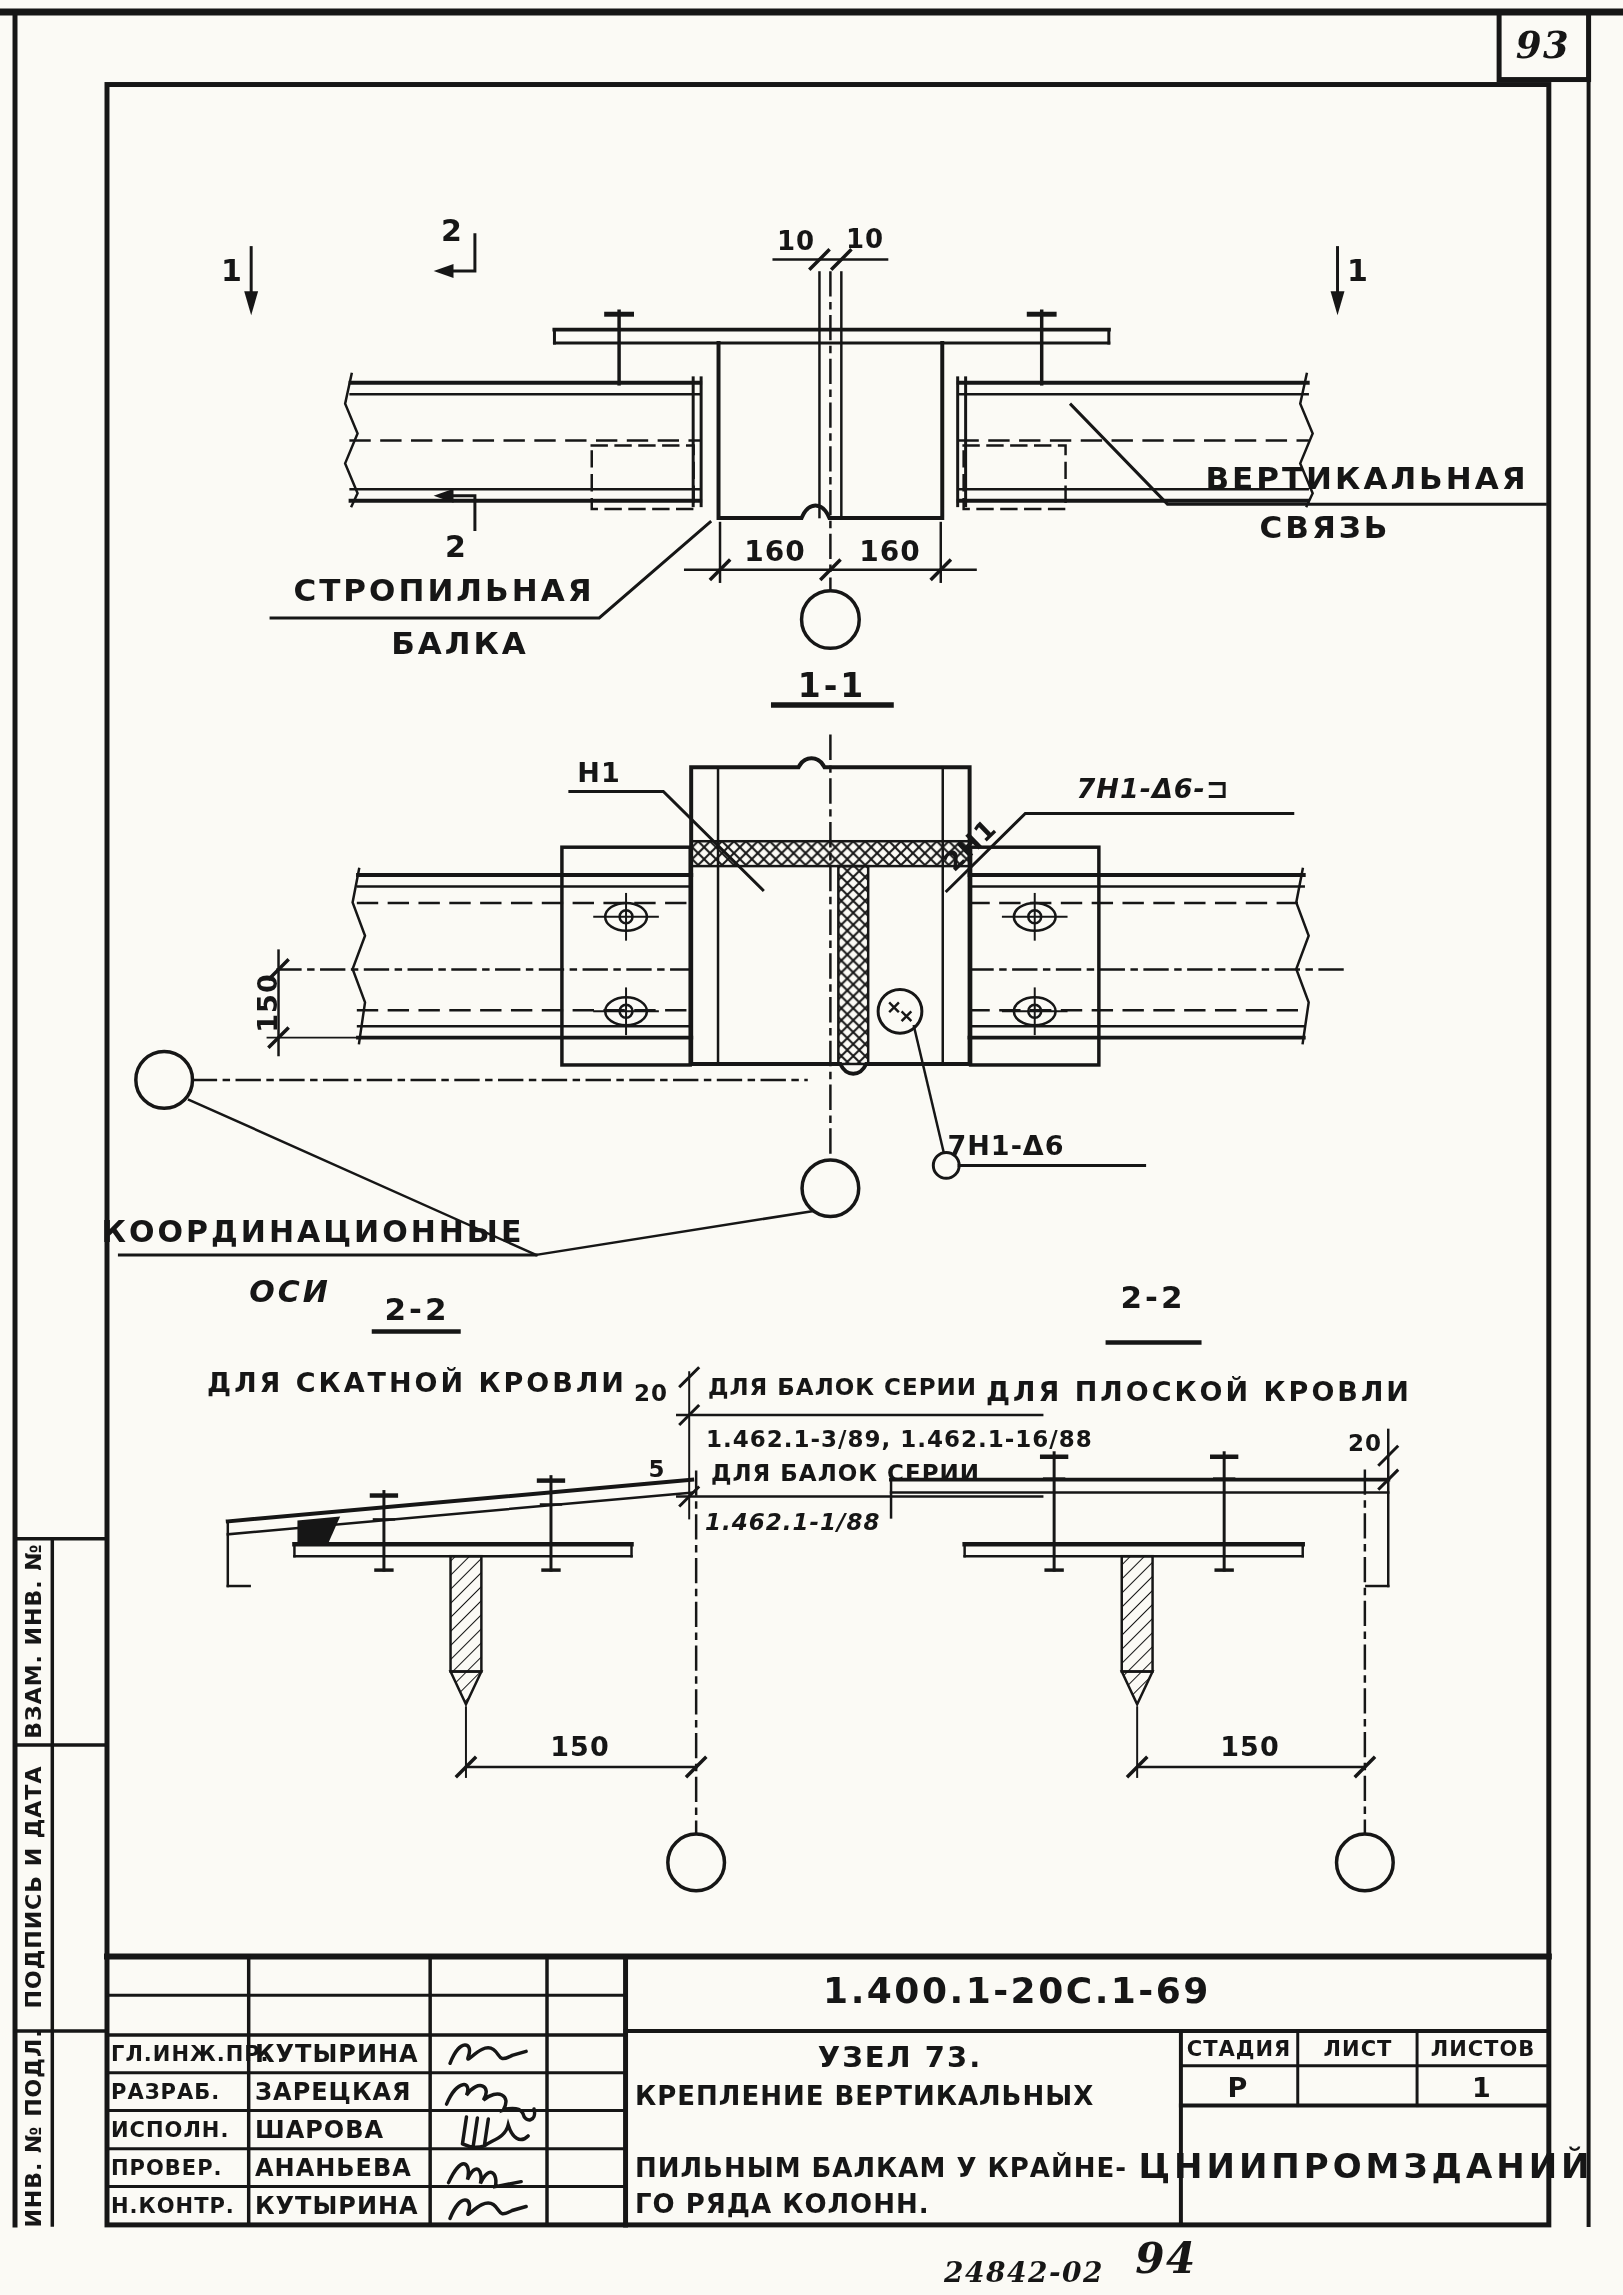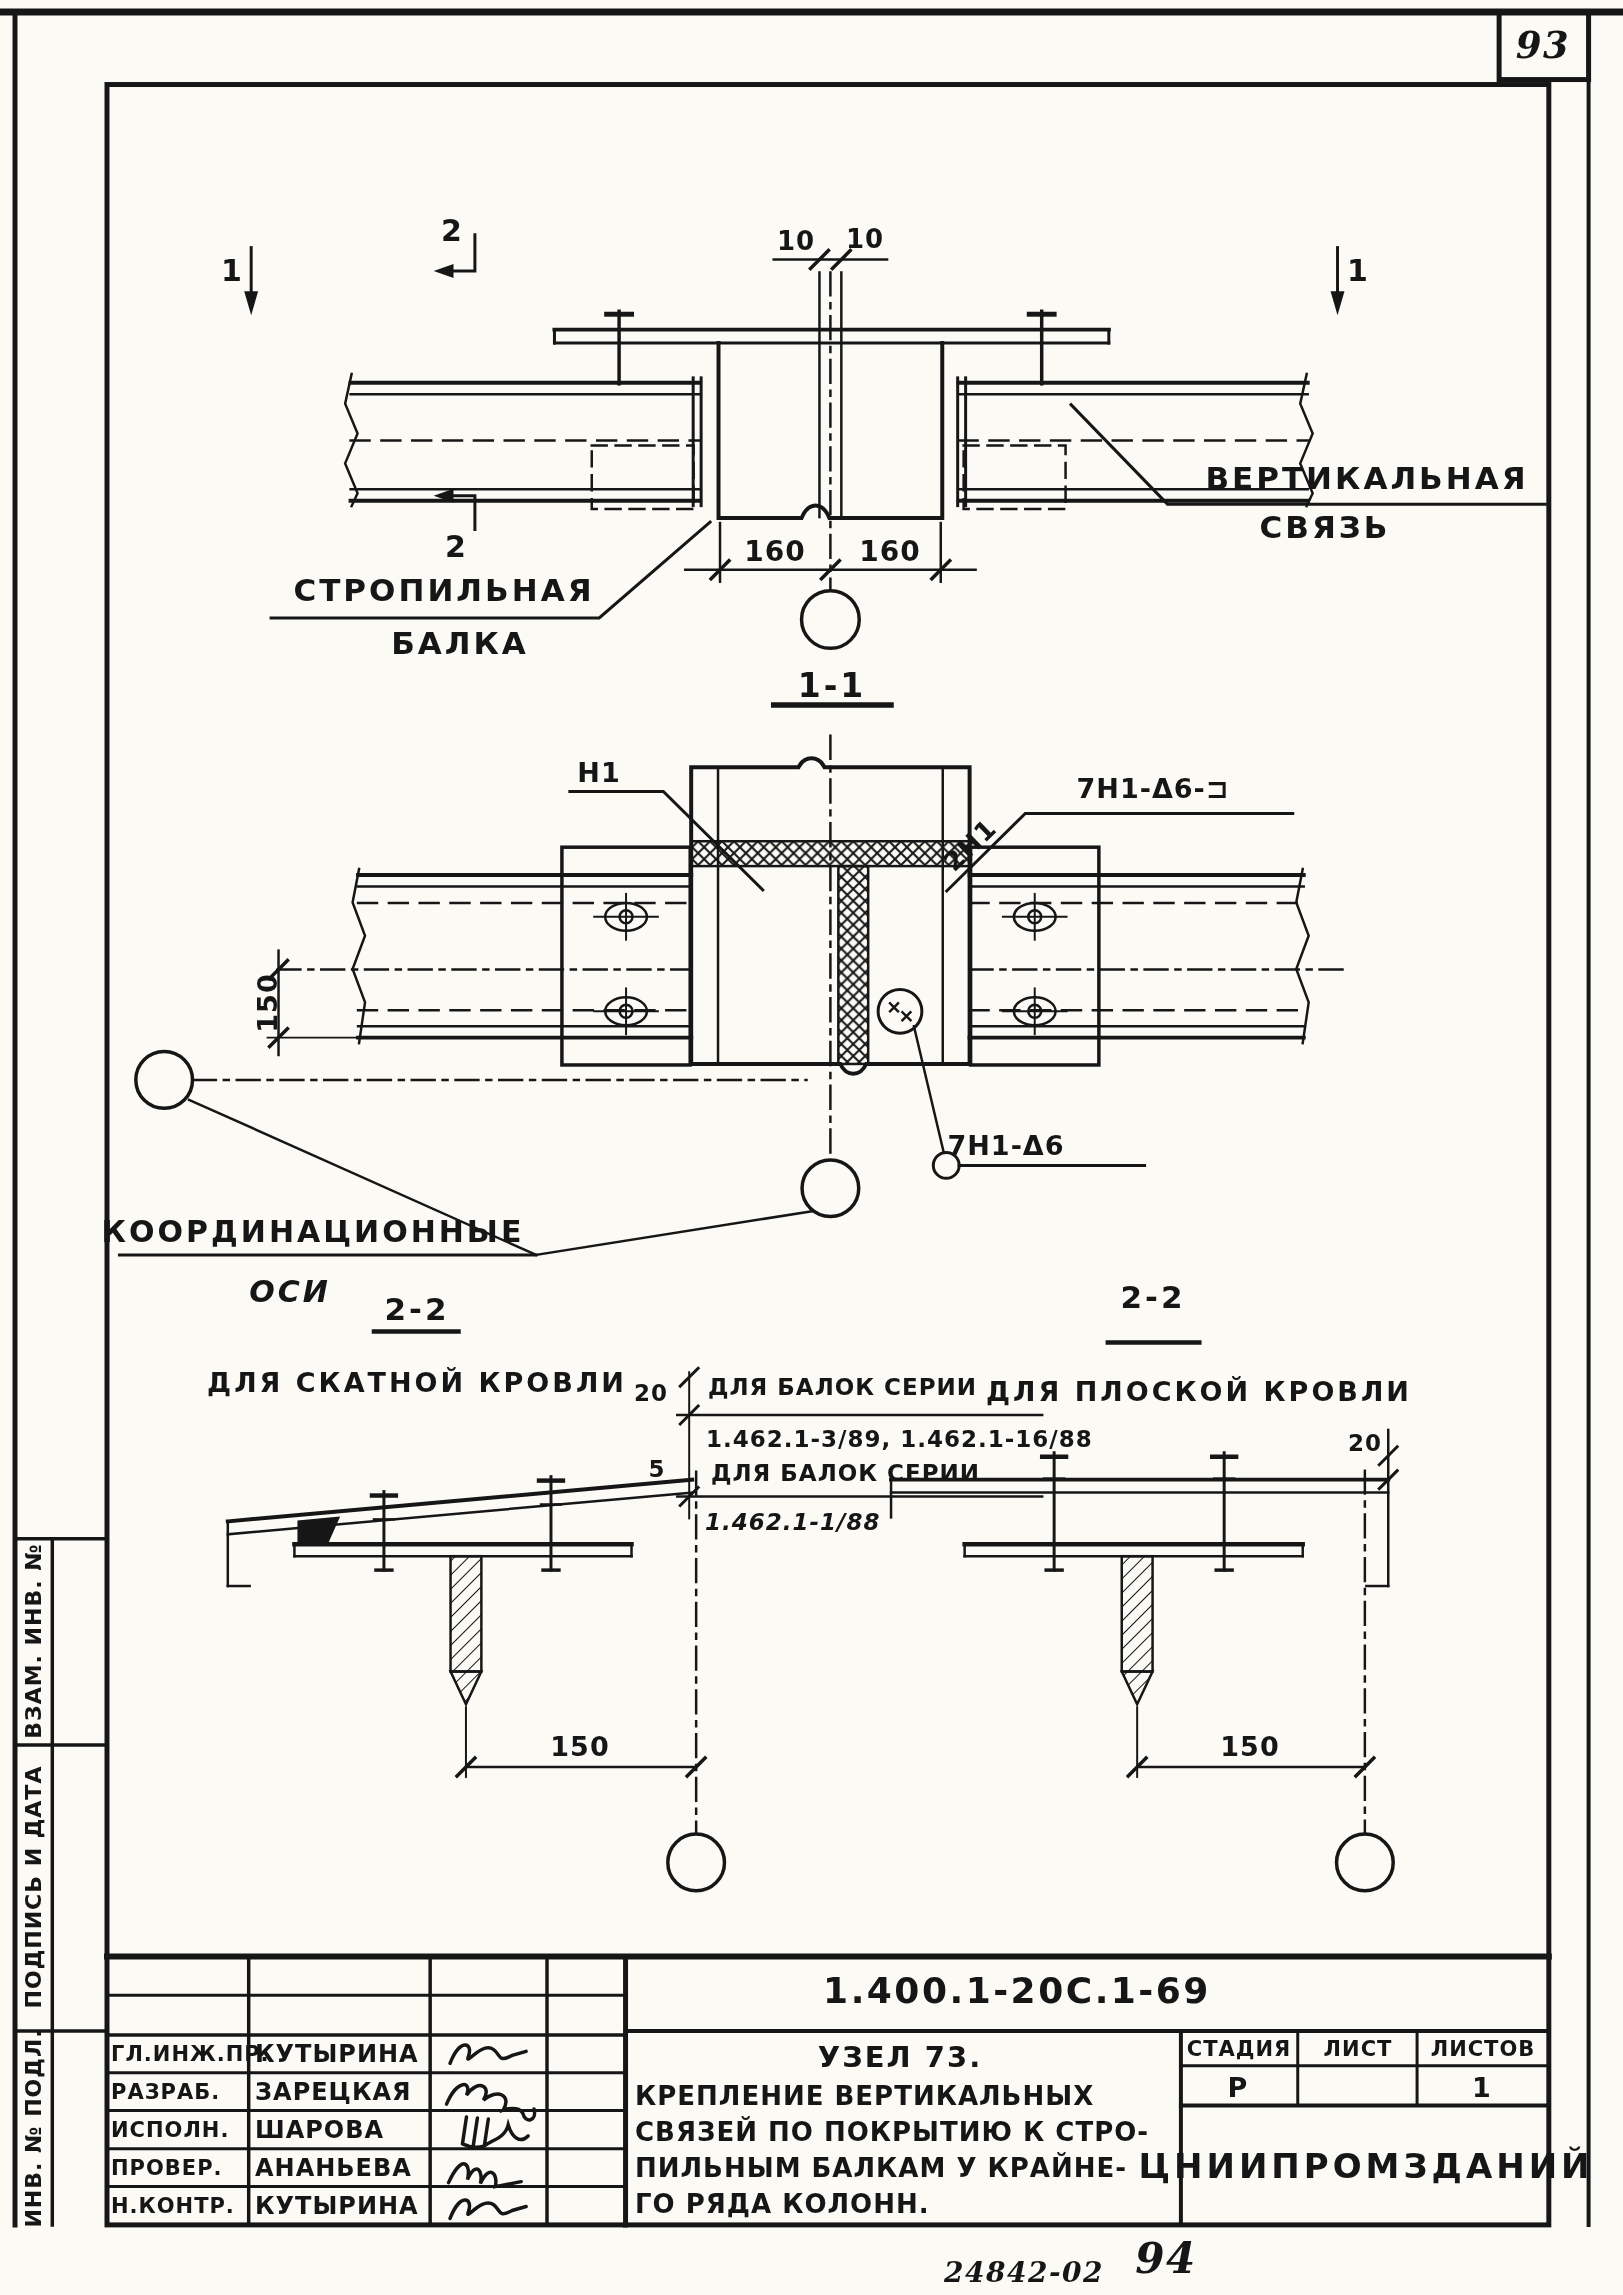--- a/index.html
+++ b/index.html
@@ -300,21 +300,21 @@
 <div class="lbl tight" style="left:775px;top:551px;font-size:28px;">160</div>
 <div class="lbl tight" style="left:890px;top:551px;font-size:28px;">160</div>
 <div class="lbl" style="left:444px;top:590px;font-size:31px;">Стропильная</div>
 <div class="lbl" style="left:460px;top:643px;font-size:31px;">балка</div>
 <div class="lbl" style="left:1367px;top:478px;font-size:31px;">Вертикальная</div>
 <div class="lbl" style="left:1325px;top:527px;font-size:31px;text-align:right;">связь</div>
 
 <div class="lbl" style="left:832px;top:685px;font-size:33px;">1-1</div>
 <div class="lbl tight" style="left:599px;top:772px;font-size:27px;">Н1</div>
 <div class="lbl tight rotm45" style="left:970px;top:845px;font-size:26px;">2Н1</div>
-<div class="lbl tight" style="left:1153px;top:788px;font-size:27px;">7Н1-Δ6-⊐</div>
+<div class="lbl tight" style="left:1153px;top:788px;font-size:27px;font-style:italic;">7Н1-Δ6-⊐</div>
 <div class="lbl tight" style="left:1006px;top:1145px;font-size:27px;">7Н1-Δ6</div>
 <div class="lbl tight rotm90" style="left:267px;top:1003px;font-size:27px;">150</div>
 <div class="lbl" style="left:313px;top:1231px;font-size:30px;">Координационные</div>
 <div class="lbl" style="left:290px;top:1291px;font-size:30px;font-style:italic;">оси</div>
 
 <div class="lbl" style="left:417px;top:1309px;font-size:31px;">2-2</div>
 <div class="lbl" style="left:417px;top:1382px;font-size:27px;">для скатной кровли</div>
 <div class="lbl" style="left:1153px;top:1297px;font-size:31px;">2-2</div>
 <div class="lbl" style="left:1199px;top:1391px;font-size:27px;">для плоской кровли</div>
 <div class="lbl tight" style="left:651px;top:1393px;font-size:23px;">20</div>
@@ -323,21 +323,20 @@
 <div class="lbl lft tight" style="left:706px;top:1439px;font-size:23px;">1.462.1-3/89, 1.462.1-16/88</div>
 <div class="lbl lft tight" style="left:711px;top:1473px;font-size:23px;">для балок серии</div>
 <div class="lbl lft tight" style="left:705px;top:1522px;font-size:23px;font-style:italic;">1.462.1-1/88</div>
 <div class="lbl tight" style="left:580px;top:1746px;font-size:27px;">150</div>
 <div class="lbl tight" style="left:1250px;top:1746px;font-size:27px;">150</div>
 <div class="lbl tight" style="left:1365px;top:1443px;font-size:23px;">20</div>
 
 <div class="lbl tight" style="left:1017px;top:1990px;font-size:36px;letter-spacing:2.5px;">1.400.1-20с.1-69</div>
 <div class="lbl" style="left:900px;top:2057px;font-size:29px;letter-spacing:2px;">Узел 73.</div>
 <div class="lbl lft" style="left:635px;top:2096px;font-size:26px;letter-spacing:1px;">Крепление вертикальных</div>
-<div class="lbl lft" style="left:635px;top:2132px;font-size:26px;letter-spacing:1px;">связей по покрытию к стро-</div>
 <div class="lbl lft" style="left:635px;top:2168px;font-size:26px;letter-spacing:1px;">пильным балкам у крайне-</div>
 <div class="lbl lft" style="left:635px;top:2204px;font-size:26px;letter-spacing:1px;">го ряда колонн.</div>
 <div class="lbl tight" style="left:1239px;top:2049px;font-size:21px;">Стадия</div>
 <div class="lbl tight" style="left:1358px;top:2049px;font-size:21px;">Лист</div>
 <div class="lbl tight" style="left:1483px;top:2049px;font-size:21px;">Листов</div>
 <div class="lbl" style="left:1239px;top:2087px;font-size:27px;">Р</div>
 <div class="lbl" style="left:1483px;top:2087px;font-size:27px;">1</div>
 <div class="lbl" style="left:1366px;top:2166px;font-size:34px;letter-spacing:4px;font-weight:700;">ЦНИИПРОМЗДАНИЙ</div>
 
 <div class="lbl lft tight" style="left:111px;top:2054px;font-size:21px;">Гл.инж.пр.</div>

